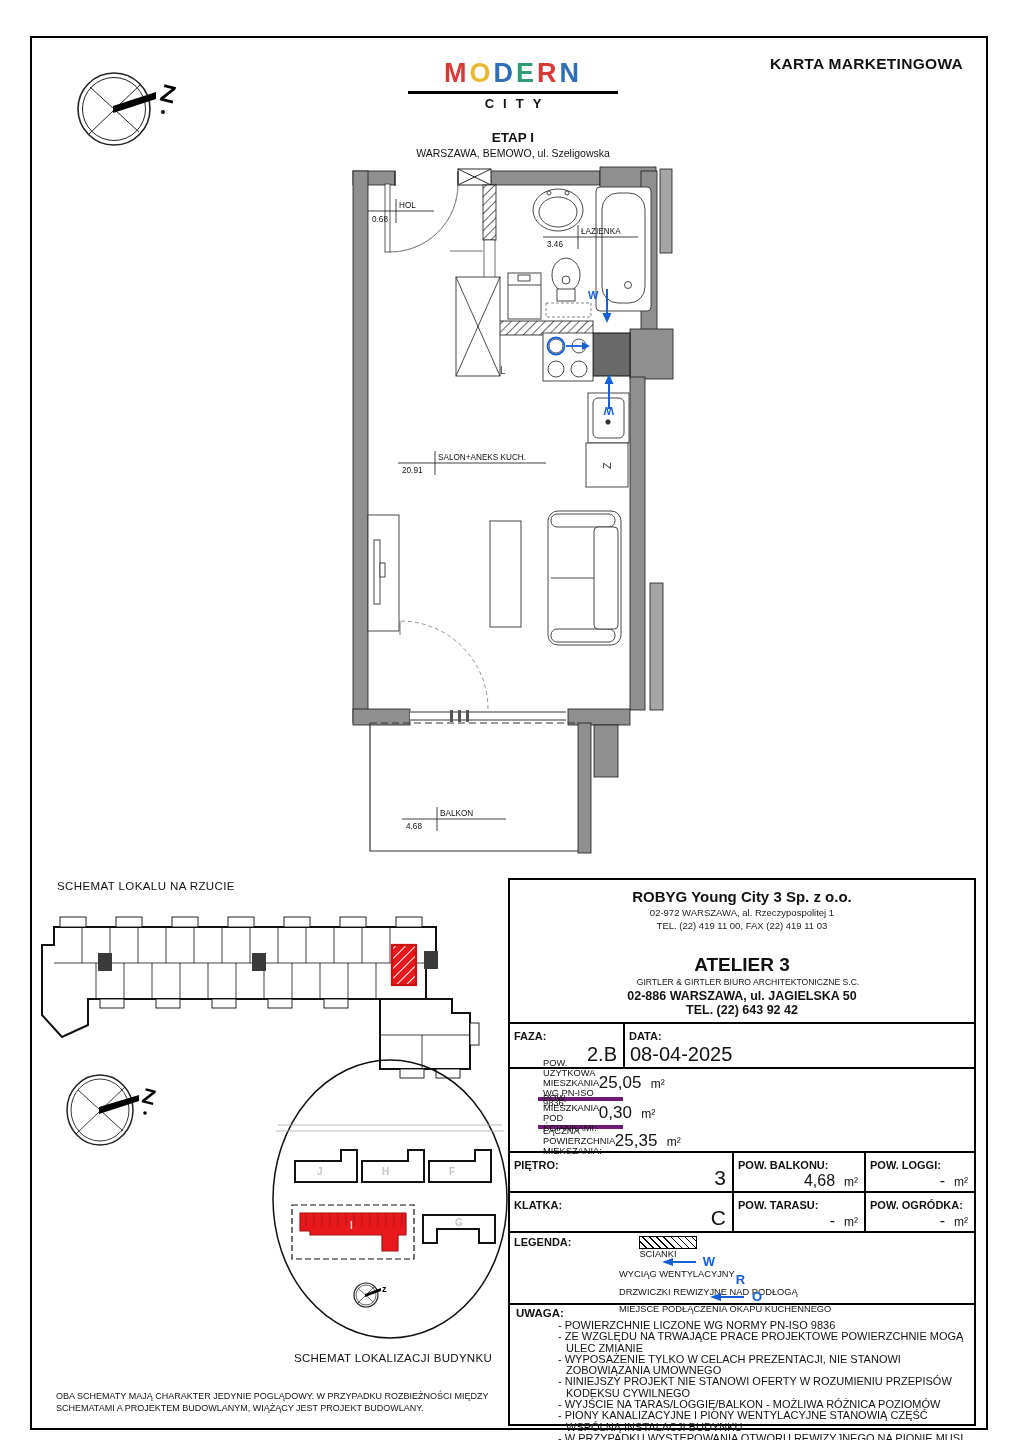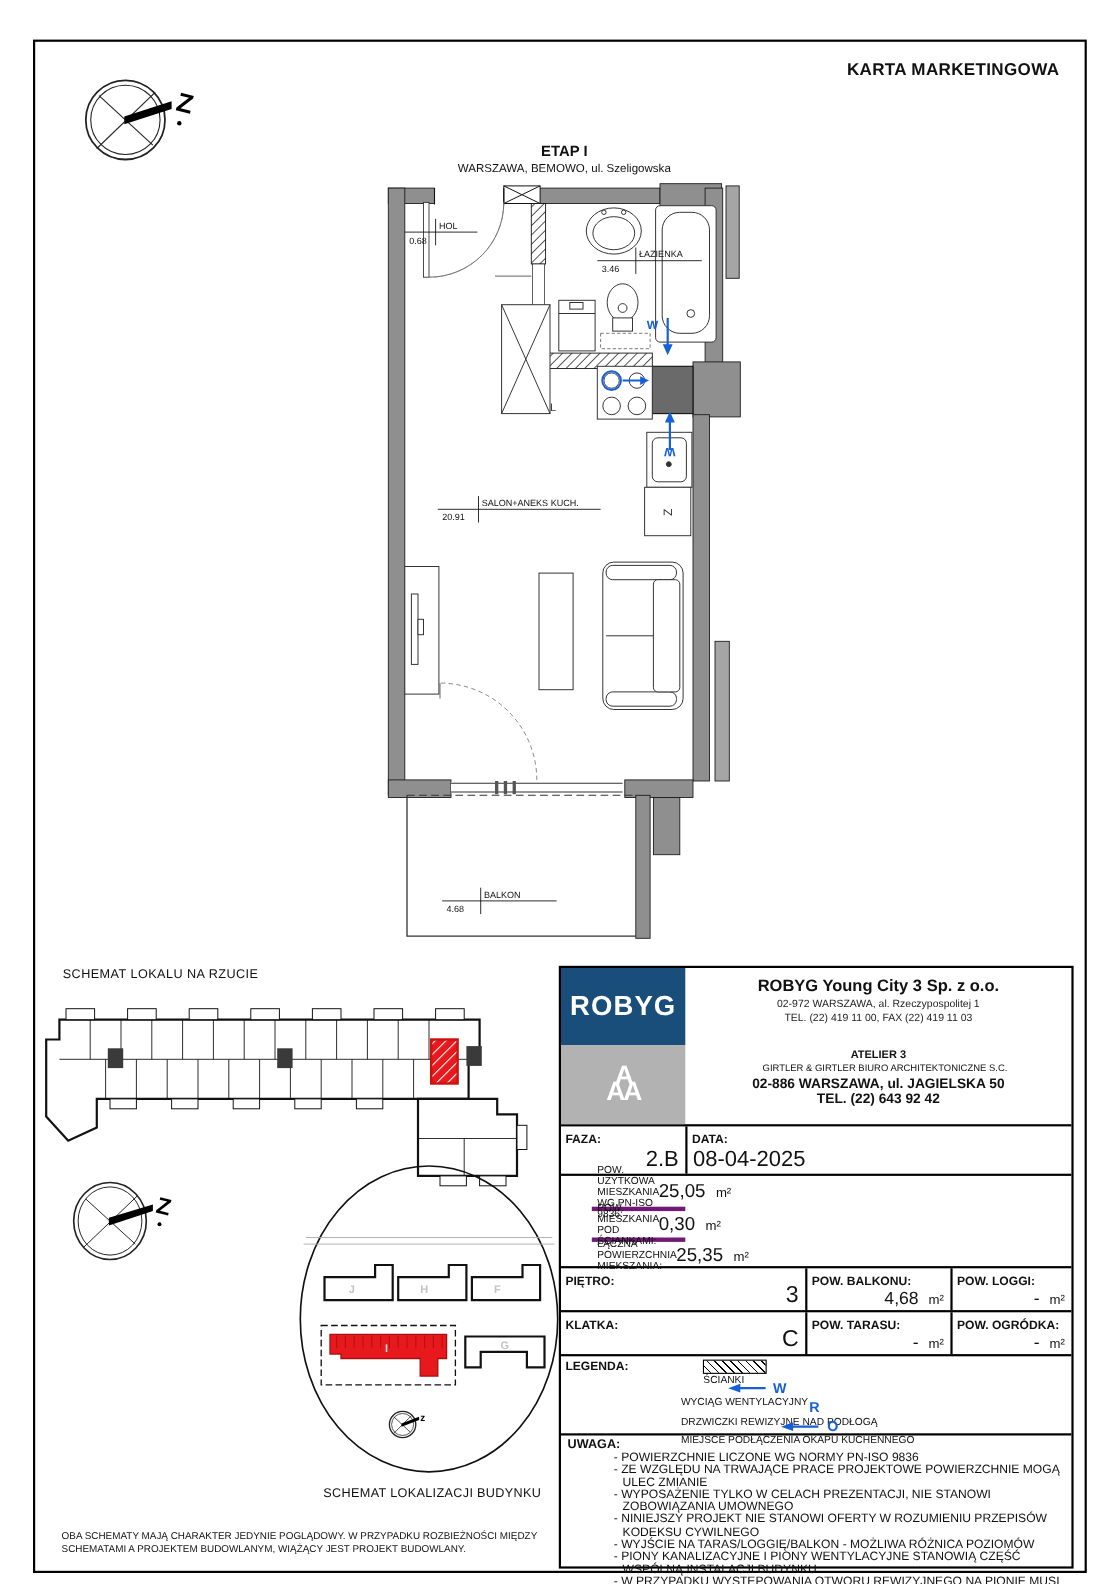--- a/index.html
+++ b/index.html
@@ -27,21 +27,21 @@
   .p-logos{width:113px;display:flex;flex-direction:column;}
   .robyg-box{height:70px;background:#1a4e7a;color:#fff;display:flex;align-items:center;justify-content:center;
              font-size:25px;font-weight:bold;letter-spacing:1px;}
   .aaa-box{height:72px;background:#b2b2b2;color:#fff;display:flex;align-items:center;justify-content:center;}
   .aaa{font-weight:bold;font-size:24px;line-height:.62;text-align:center;letter-spacing:-2px;}
   .p-info{flex:1;display:flex;flex-direction:column;}
   .dev-info{height:70px;text-align:center;padding-top:8px;box-sizing:border-box;}
   .dev-name{font-weight:bold;font-size:15px;}
   .dev-addr,.dev-tel{font-size:9.5px;margin-top:2px;color:#222;}
   .arch-info{height:72px;text-align:center;padding-top:4px;box-sizing:border-box;}
-  .arch-name{font-weight:bold;font-size:10px;}
+  .arch-name{font-weight:bold;font-size:19px;}
   .arch-sub{font-size:8.6px;margin-top:1px;padding-left:12px;}
   .arch-addr{font-weight:bold;font-size:12.5px;margin-top:2px;}
   .arch-tel{font-weight:bold;font-size:12.5px;}
   .row{display:grid;border-top:2px solid #000;box-sizing:border-box;}
   .cell{position:relative;box-sizing:border-box;padding:2px 4px;}
   .cell + .cell{border-left:2px solid #000;}
   .hdr{font-weight:bold;font-size:11px;}
   .subhdr{font-size:6.3px;color:#333;letter-spacing:.1px;}
   .val-big{position:absolute;bottom:1px;right:6px;font-size:20px;}
   .val-big.left{right:auto;left:5px;}
@@ -72,20 +72,25 @@
   .bluetxt{fill:#1560d8;font-weight:bold;font-size:11px;}
 </style>
 </head>
 <body>
 
 <div class="page">
   <div class="outer-border abs"></div>
 
   <div class="abs karta-title">KARTA MARKETINGOWA</div>
 
+  <div class="abs logo-wrap">
+    <div class="logo-modern"><span class="lc0">M</span><span class="lc1">O</span><span class="lc2">D</span><span class="lc3">E</span><span class="lc4">R</span><span class="lc5">N</span></div>
+    <div class="logo-rule"></div>
+    <div class="logo-city">CITY</div>
+  </div>
   <div class="abs etap">ETAP I</div>
   <div class="abs addr">WARSZAWA, BEMOWO, ul. Szeligowska</div>
 
   <svg class="abs" style="left:66px;top:56px;" width="120" height="105" viewBox="0 0 120 105">
     <circle cx="48" cy="53" r="36" fill="none" stroke="#222" stroke-width="1.6"></circle>
     <circle cx="48" cy="53" r="31.5" fill="none" stroke="#222" stroke-width="1"></circle>
     <line x1="22" y1="79" x2="75" y2="28" stroke="#222" stroke-width="1"></line>
     <line x1="24" y1="31" x2="73" y2="76" stroke="#222" stroke-width="1"></line>
     <polygon points="47,57 47,50 90,36 90,43" fill="#000"></polygon>
     <text x="93" y="44" font-size="24" font-weight="bold" transform="rotate(14 93 44)">Z</text>
@@ -382,26 +387,20 @@
       <polygon points="103,242 103,239 119,233 119,236" fill="#000"></polygon>
       <text x="120" y="237" font-size="9" font-weight="bold">z</text>
     </g>
   </svg>
   <div class="abs loc-caption">SCHEMAT LOKALIZACJI BUDYNKU</div>
 
   <div class="abs disclaimer">OBA SCHEMATY MAJĄ CHARAKTER JEDYNIE POGLĄDOWY. W PRZYPADKU ROZBIEŻNOŚCI MIĘDZY SCHEMATAMI A PROJEKTEM BUDOWLANYM, WIĄŻĄCY JEST PROJEKT BUDOWLANY.</div>
 
   <div class="abs panel">
     <div class="p-head">
-      <div class="p-logos">
-        <div class="robyg-box">ROBYG</div>
-        <div class="aaa-box">
-          <div class="aaa">A<br>AA</div>
-        </div>
-      </div>
       <div class="p-info">
         <div class="dev-info">
           <div class="dev-name">ROBYG Young City 3 Sp. z o.o.</div>
           <div class="dev-addr">02-972 WARSZAWA, al. Rzeczypospolitej 1</div>
           <div class="dev-tel">TEL. (22) 419 11 00, FAX (22) 419 11 03</div>
         </div>
         <div class="arch-info">
           <div class="arch-name">ATELIER 3</div>
           <div class="arch-sub">GIRTLER &amp; GIRTLER BIURO ARCHITEKTONICZNE S.C.</div>
           <div class="arch-addr">02-886 WARSZAWA, ul. JAGIELSKA 50</div>

